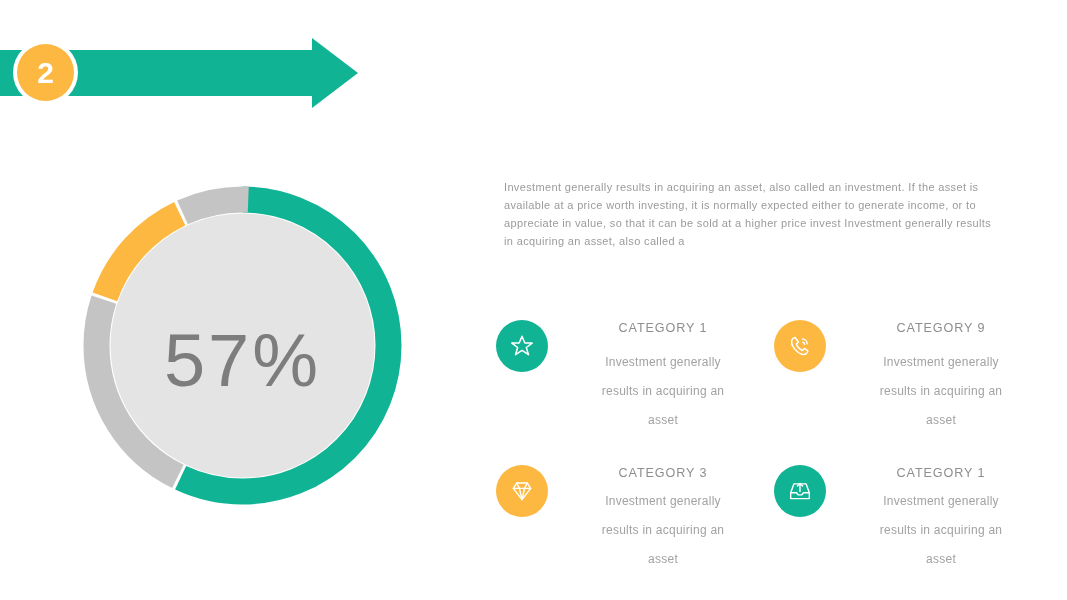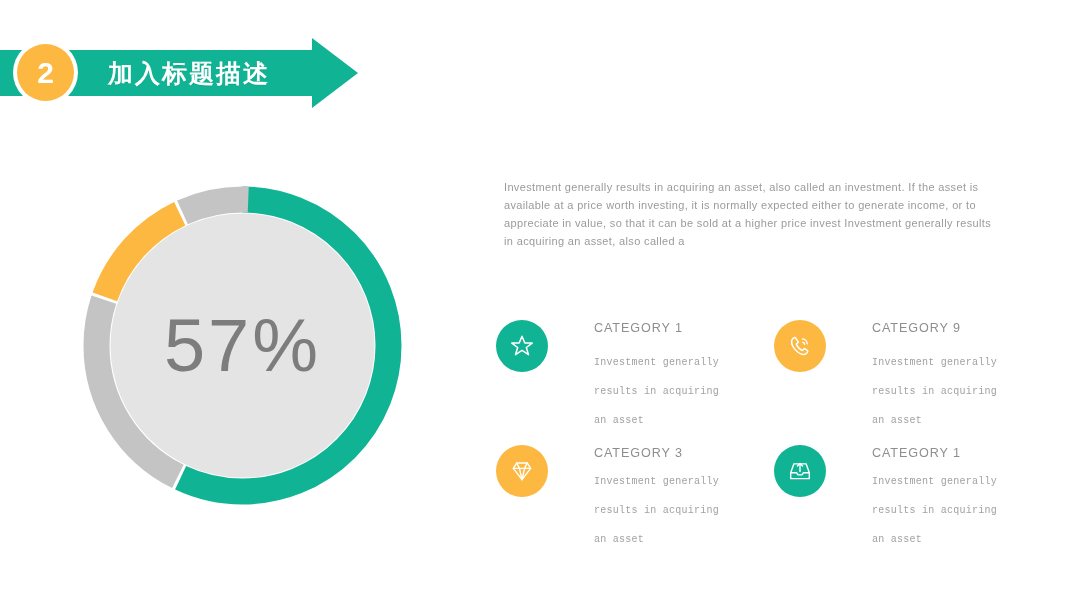--- a/index.html
+++ b/index.html
@@ -27,70 +27,69 @@
     position:absolute;left:108px;top:19px;color:#ffffff;
     font-size:25px;font-weight:bold;letter-spacing:2px;
     font-family:"DejaVu Sans","Liberation Sans",sans-serif;
     white-space:nowrap;text-shadow:0 1px 1px rgba(0,0,0,0.06);
   }
 
   
   .donut-wrap{position:absolute;left:82px;top:185px;width:321px;height:321px;}
   .donut-wrap svg{display:block;}
   .donut-label{
-    position:absolute;left:0;top:0;width:321px;height:321px;
+    position:absolute;left:0;top:15px;width:321px;height:321px;
     display:flex;align-items:center;justify-content:center;
     color:#7d7d7d;font-size:74px;letter-spacing:3px;
     font-family:"Liberation Sans","DejaVu Sans",sans-serif;
     font-weight:400;
   }
 
   
   .para{
     position:absolute;left:504px;top:178px;width:492px;
     color:#9b9b9b;font-size:11px;line-height:18px;letter-spacing:.35px;
     font-family:"Liberation Sans","DejaVu Sans",sans-serif;
   }
 
   
   .cats{position:absolute;left:496px;top:318px;width:560px;}
   .cat-row{display:flex;}
-  .cat{display:flex;width:278px;}
+  .cat{display:flex;width:278px;text-align:center;}
   .cat-icon{
     width:52px;height:52px;border-radius:50%;flex:0 0 52px;
     display:flex;align-items:center;justify-content:center;margin-top:2px;
   }
   .cat-icon.green{background:#10b394;}
   .cat-icon.orange{background:#fcb841;}
   .cat-text{margin-left:46px;padding-top:3px;}
   .cat-title{
     color:#8e8e8e;font-size:12.6px;letter-spacing:.9px;white-space:nowrap;
     font-family:"Liberation Sans","DejaVu Sans",sans-serif;
   }
   .cat-body{
-    margin-top:13px;color:#a2a2a2;font-size:10px;line-height:29px;
+    margin-top:13px;color:#a2a2a2;font-size:12px;line-height:29px;
     width:138px;letter-spacing:.25px;
-    font-family:Liberation Mono, monospace;
+    font-family:Liberation Sans, sans-serif;
   }
   .cat-row.second .cat-body{margin-top:7px;}
-  .cat-row.second{margin-top:8px;}
+  .cat-row.second{margin-top:28px;}
 </style>
 </head>
 <body>
 
 <div class="slide">
 
   <div class="header">
     <svg width="380" height="70" viewBox="0 0 380 70">
       <path d="M0 12 L312 12 L312 0 L358 35 L312 70 L312 58 L0 58 Z" fill="#10b394"></path>
     </svg>
     <div class="hdr-badge">
       <span>2</span>
     </div>
-    <div class="hdr-title">加入标题描述</div>
   </div>
 
   <div class="donut-wrap">
     <svg width="321" height="321" viewBox="0 0 321 321">
 
       <circle cx="160.5" cy="160.5" r="132" fill="#e4e4e4"></circle>
 
       <g fill="none" stroke-width="26" transform="rotate(-90 160.5 160.5)">
 
         <circle cx="160.5" cy="160.5" r="146" stroke="#10b394" stroke-dasharray="522.4 394.9" stroke-dashoffset="0"></circle>

